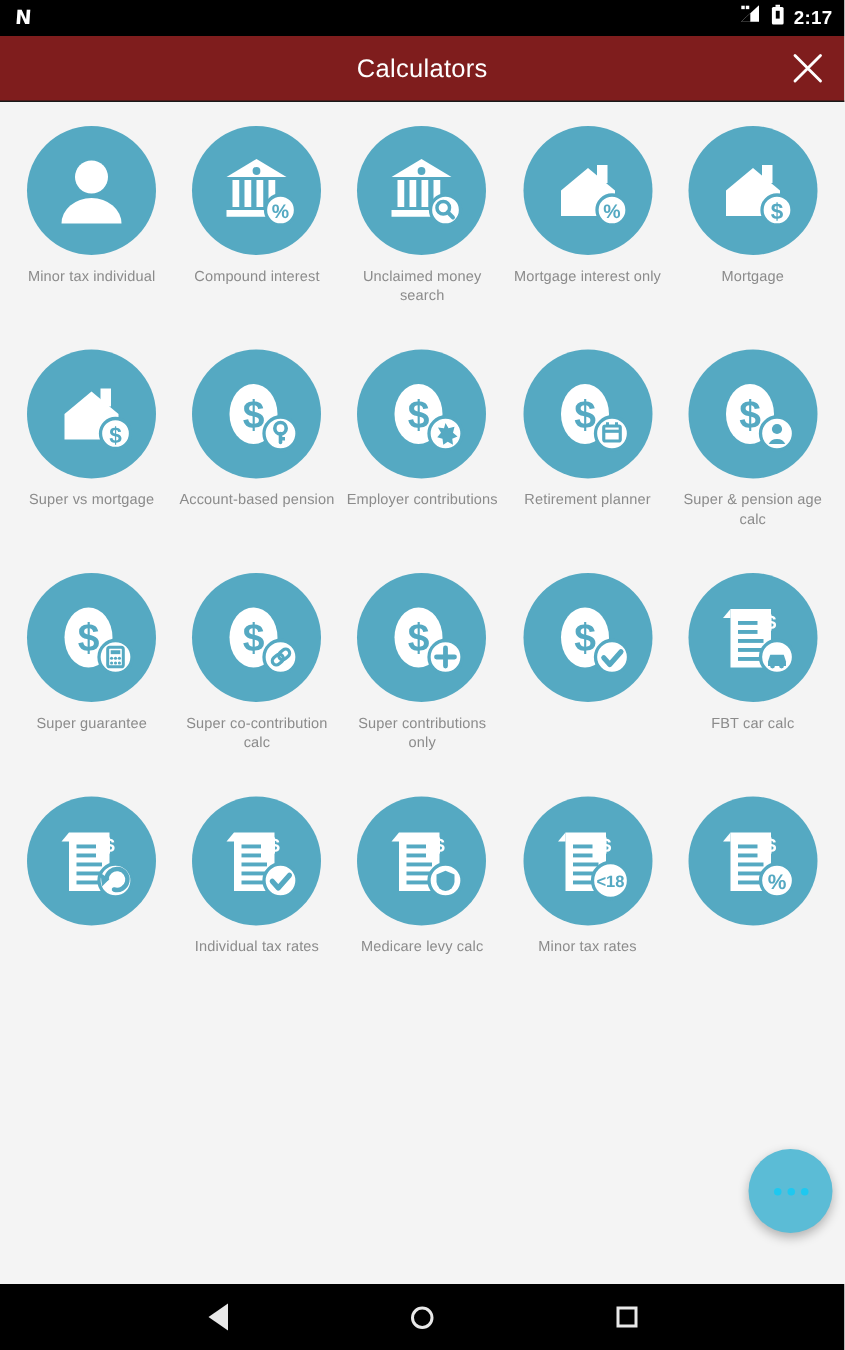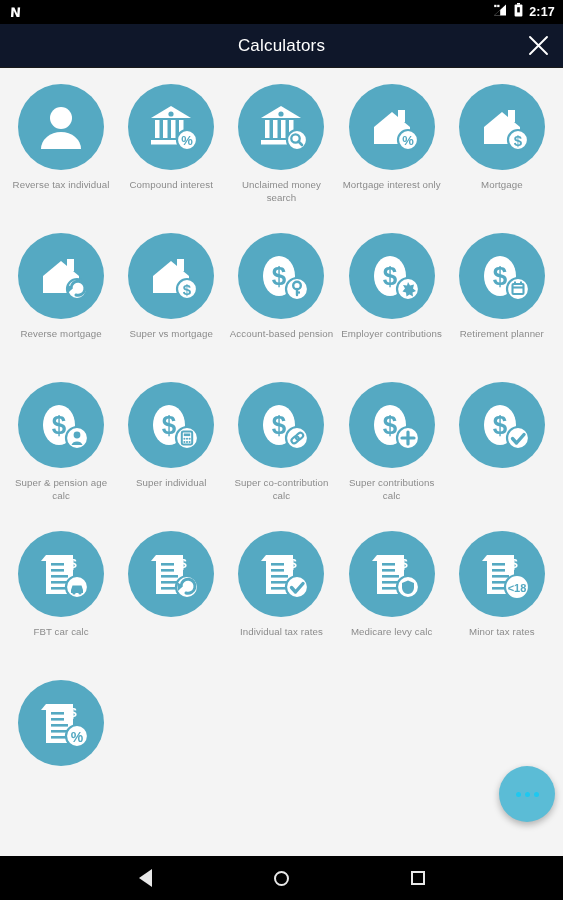--- a/index.html
+++ b/index.html
@@ -20,21 +20,21 @@
   .sb-left { display:flex; align-items:center; gap:6px; }
   .sb-right { display:flex; align-items:center; gap:6px; }
   .sb-time { font-size:12.5px; font-weight:bold; letter-spacing:.2px; color:#fff; }
   .nfc-n {
     font-size:13px; font-weight:bold; font-family:"DejaVu Sans", sans-serif;
     color:#fff; line-height:1; transform:skewX(-4deg);
   }
 
   
   .appbar {
-    height:44px; background:#0f172a; color:#fff;
+    height:44px; background:#7f1d1d; color:#fff;
     display:flex; align-items:center; position:relative;
     border-bottom:1px solid #1a1a1a;
   }
   .appbar-title {
     position:absolute; left:0; right:0; text-align:center;
     font-size:17px; font-weight:400; color:#fff; letter-spacing:.2px;
   }
   .close-btn {
     position:absolute; right:10px; top:50%; transform:translateY(-50%);
     width:30px; height:30px; display:flex; align-items:center; justify-content:center;
@@ -126,21 +126,21 @@
   </div>
 
   <div class="grid" id="grid">
       <div class="cell">
         <div class="disc">
           <svg width="56" height="56" viewBox="0 0 56 56">
             <circle cx="28" cy="19" r="11" fill="#ffffff"></circle>
             <path d="M8 50 a20 17 0 0 1 40 0 Z" fill="#ffffff"></path>
           </svg>
         </div>
-        <div class="cell-label">Reverse tax individual</div>
+        <div class="cell-label">Minor tax individual</div>
       </div>
       <div class="cell">
         <div class="disc">
           <svg width="56" height="56" viewBox="0 0 56 56">
             <path d="M28 7 L48 19 L8 19 Z" fill="#ffffff"></path>
             <circle cx="28" cy="15" r="2.6" fill="#55a9c2"></circle>
             <rect x="12" y="21" width="4.5" height="18" fill="#ffffff"></rect>
             <rect x="20" y="21" width="4.5" height="18" fill="#ffffff"></rect>
             <rect x="28" y="21" width="4.5" height="18" fill="#ffffff"></rect>
             <rect x="36" y="21" width="4.5" height="18" fill="#ffffff"></rect>
@@ -189,32 +189,20 @@
           </svg>
         </div>
         <div class="cell-label">Mortgage</div>
       </div>
       <div class="cell">
         <div class="disc">
           <svg width="56" height="56" viewBox="0 0 56 56">
             <path d="M10 28 L28 13 L46 28 L46 45 L10 45 Z" fill="#ffffff"></path>
             <rect x="34" y="11" width="7" height="12" fill="#ffffff"></rect>
             <circle cx="44" cy="41" r="10" fill="#ffffff" stroke="#55a9c2" stroke-width="2.2"></circle>
-            <path d="M38 40 a7 7 0 1 1 5 7" stroke="#55a9c2" stroke-width="3" fill="none" stroke-linecap="round"></path>
-            <path d="M34 36 L40 40 L35 45 Z" fill="#55a9c2"></path>
-          </svg>
-        </div>
-        <div class="cell-label">Reverse mortgage</div>
-      </div>
-      <div class="cell">
-        <div class="disc">
-          <svg width="56" height="56" viewBox="0 0 56 56">
-            <path d="M10 28 L28 13 L46 28 L46 45 L10 45 Z" fill="#ffffff"></path>
-            <rect x="34" y="11" width="7" height="12" fill="#ffffff"></rect>
-            <circle cx="44" cy="41" r="10" fill="#ffffff" stroke="#55a9c2" stroke-width="2.2"></circle>
             <text x="44" y="47" font-size="15" font-weight="bold" text-anchor="middle" fill="#55a9c2" font-family="Liberation Sans, sans-serif">$</text>
           </svg>
         </div>
         <div class="cell-label">Super vs mortgage</div>
       </div>
       <div class="cell">
         <div class="disc">
           <svg width="56" height="56" viewBox="0 0 56 56">
             <ellipse cx="26" cy="28" rx="16" ry="20" fill="#ffffff"></ellipse>
             <text x="26" y="37" font-size="26" font-weight="bold" text-anchor="middle" fill="#55a9c2" font-family="Liberation Sans, sans-serif">$</text>
@@ -271,21 +259,21 @@
             <rect x="38.8" y="34.5" width="10.4" height="13" rx="1.4" fill="none" stroke="#55a9c2" stroke-width="2"></rect>
             <rect x="40.8" y="36.5" width="6.4" height="2.6" fill="#55a9c2"></rect>
             <circle cx="41.4" cy="41.8" r="1.05" fill="#55a9c2"></circle>
             <circle cx="44" cy="41.8" r="1.05" fill="#55a9c2"></circle>
             <circle cx="46.6" cy="41.8" r="1.05" fill="#55a9c2"></circle>
             <circle cx="41.4" cy="45" r="1.05" fill="#55a9c2"></circle>
             <circle cx="44" cy="45" r="1.05" fill="#55a9c2"></circle>
             <circle cx="46.6" cy="45" r="1.05" fill="#55a9c2"></circle>
           </svg>
         </div>
-        <div class="cell-label">Super individual</div>
+        <div class="cell-label">Super guarantee</div>
       </div>
       <div class="cell">
         <div class="disc">
           <svg width="56" height="56" viewBox="0 0 56 56">
             <ellipse cx="26" cy="28" rx="16" ry="20" fill="#ffffff"></ellipse>
             <text x="26" y="37" font-size="26" font-weight="bold" text-anchor="middle" fill="#55a9c2" font-family="Liberation Sans, sans-serif">$</text>
             <circle cx="44" cy="41" r="11" fill="#ffffff" stroke="#55a9c2" stroke-width="2.2"></circle>
             <g transform="rotate(-40 44 41)">
               <rect x="37.5" y="38.5" width="8" height="5.4" rx="2.7" fill="none" stroke="#55a9c2" stroke-width="2.1"></rect>
               <rect x="43" y="38.5" width="8" height="5.4" rx="2.7" fill="none" stroke="#55a9c2" stroke-width="2.1"></rect>
@@ -296,21 +284,21 @@
       </div>
       <div class="cell">
         <div class="disc">
           <svg width="56" height="56" viewBox="0 0 56 56">
             <ellipse cx="26" cy="28" rx="16" ry="20" fill="#ffffff"></ellipse>
             <text x="26" y="37" font-size="26" font-weight="bold" text-anchor="middle" fill="#55a9c2" font-family="Liberation Sans, sans-serif">$</text>
             <circle cx="44" cy="41" r="11" fill="#ffffff" stroke="#55a9c2" stroke-width="2.2"></circle>
             <path d="M44 35 L44 47 M38 41 L50 41" stroke="#55a9c2" stroke-width="3.2" stroke-linecap="round"></path>
           </svg>
         </div>
-        <div class="cell-label">Super contributions calc</div>
+        <div class="cell-label">Super contributions only</div>
       </div>
       <div class="cell">
         <div class="disc">
           <svg width="56" height="56" viewBox="0 0 56 56">
             <ellipse cx="26" cy="28" rx="16" ry="20" fill="#ffffff"></ellipse>
             <text x="26" y="37" font-size="26" font-weight="bold" text-anchor="middle" fill="#55a9c2" font-family="Liberation Sans, sans-serif">$</text>
             <circle cx="44" cy="41" r="11" fill="#ffffff" stroke="#55a9c2" stroke-width="2.2"></circle>
             <path d="M38.5 41.5 L42.5 46 L50 37.5" stroke="#55a9c2" stroke-width="3.4" fill="none" stroke-linecap="round" stroke-linejoin="round"></path>
           </svg>
         </div>

